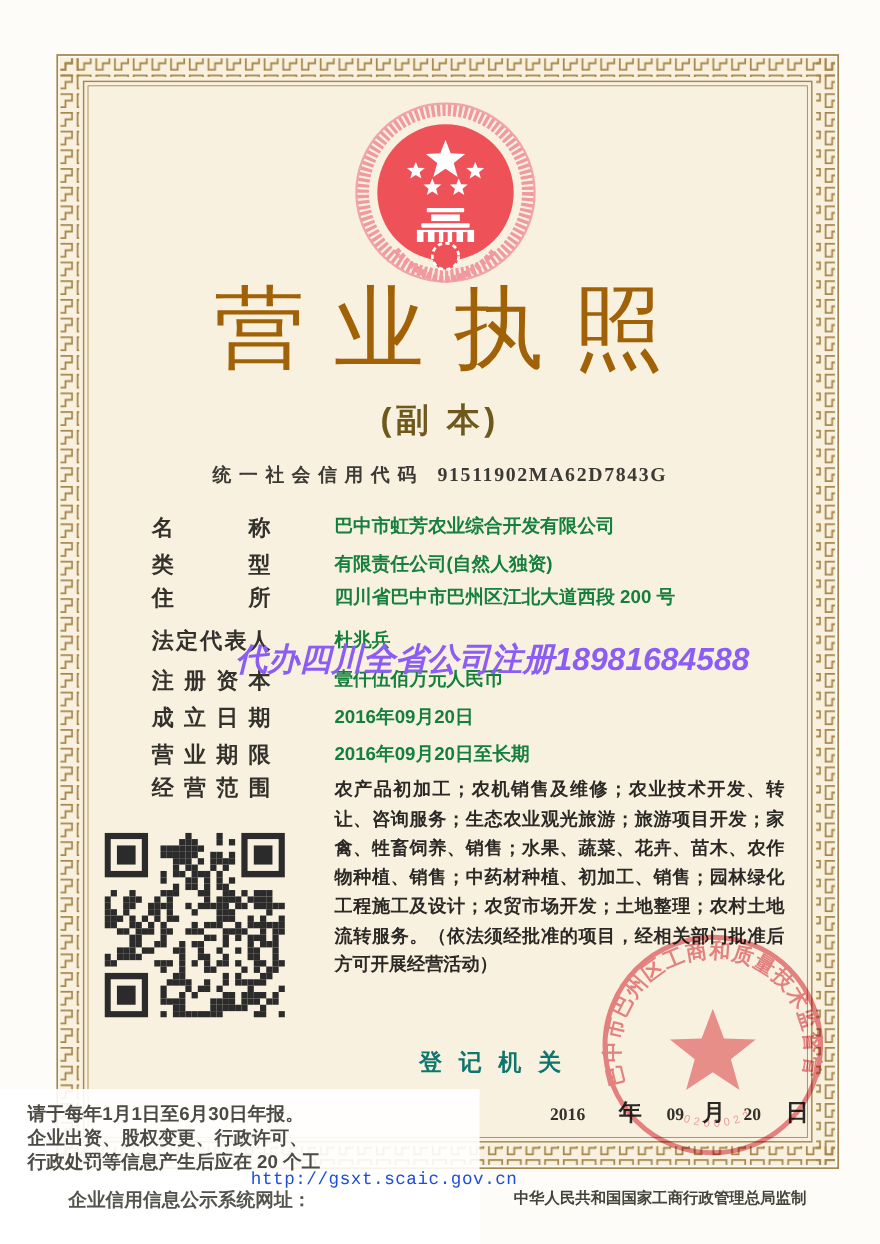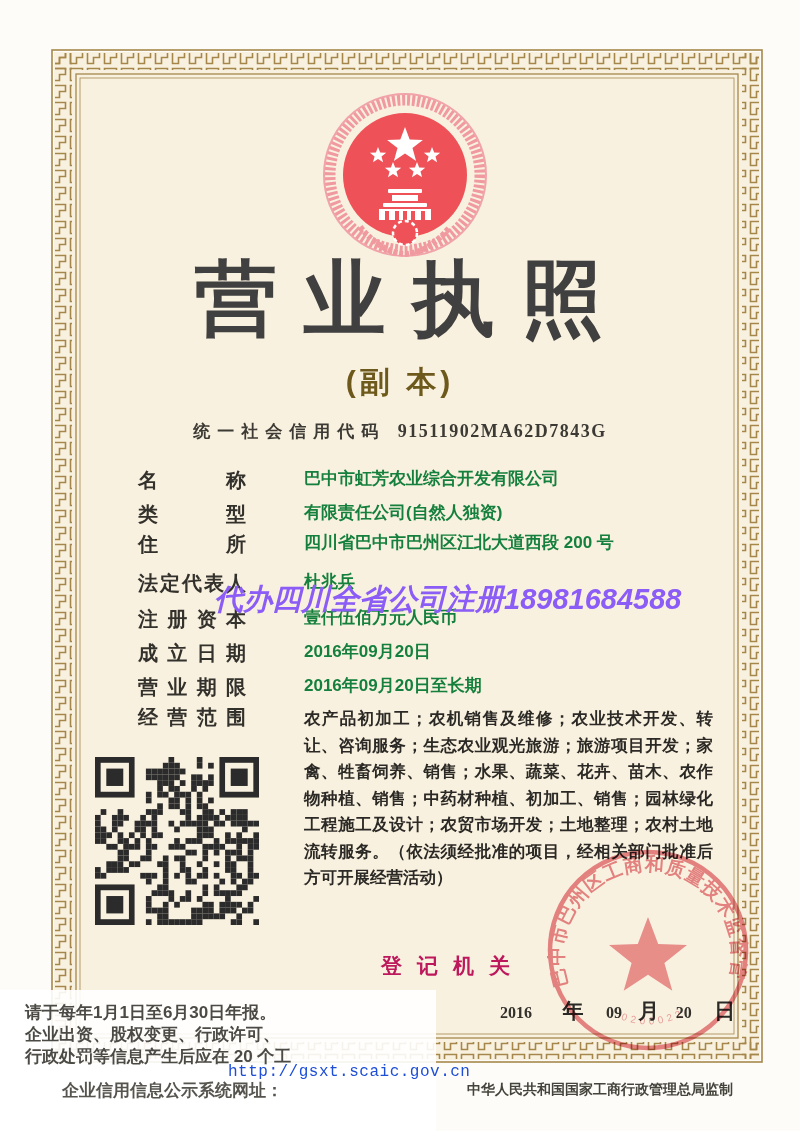--- a/index.html
+++ b/index.html
@@ -4,42 +4,42 @@
 <style>
   html,body{margin:0;padding:0;background:#e9e7e2;}
   #canvas{position:relative;width:800px;height:1131px;background:#fdfcf9;overflow:hidden;
           font-family:"Liberation Sans",sans-serif;color:#2f2d28;}
   .abs{position:absolute;}
   
   #border-svg{position:absolute;left:51px;top:49px;}
   
   #emblem{position:absolute;left:322px;top:93px;}
   
-  .title{left:0;top:258px;width:800px;text-align:center;font-size:82px;font-weight:bold;
-         color:#404040;letter-spacing:2px;line-height:1;}
+  .title{left:0;top:258px;width:800px;text-align:center;font-size:82px;font-weight:normal;
+         color:#a16207;letter-spacing:2px;line-height:1;}
   .subtitle{left:0;top:362px;width:800px;text-align:center;font-size:30px;font-weight:bold;
             color:#6e591c;letter-spacing:4px;}
   .code-row{left:0;top:420px;width:800px;text-align:center;white-space:nowrap;}
   .code-label{font-size:17px;font-weight:bold;letter-spacing:7px;color:#3c3a34;text-align:right;}
   .code-value{font-size:18px;font-weight:600;letter-spacing:1.5px;color:#3c3a34;
               font-family:"Liberation Serif",serif;margin-left:8px;}
   
   .f-row{position:absolute;left:138px;width:575px;display:flex;align-items:flex-start;gap:40px;}
   .f-label{flex:0 0 108px;font-size:20px;font-weight:600;color:#33312c;
            text-align:justify;text-align-last:justify;line-height:1.2;}
   .f-value{margin-left:18px;font-size:17px;font-weight:600;color:#15803d;line-height:1.25;}
   .f-scope{margin-left:18px;width:437px;font-size:16.5px;font-weight:600;color:#2b2925;
            line-height:26.5px;text-align:justify;}
   
   .watermark{left:214px;top:580px;font-size:29px;font-weight:bold;color:#8b5cf6;
              white-space:nowrap;letter-spacing:0;font-style:italic;}
   
   #qr-svg{position:absolute;left:95px;top:757px;}
   
-  .registry{left:381px;top:952px;font-size:21px;font-weight:600;letter-spacing:15px;color:#be185d;}
+  .registry{left:381px;top:952px;font-size:21px;font-weight:600;letter-spacing:15px;color:#0f766e;}
   .date-row{left:500px;top:997px;white-space:nowrap;}
   .d-num{font-size:16px;font-family:"Liberation Serif",serif;font-weight:600;color:#33312c;}
   .d-unit{font-size:21px;font-weight:bold;color:#2b2925;}
   .dsp28{margin-left:26px;}.dsp14{margin-left:12px;}.dsp20{margin-left:18px;}
   
   #seal{position:absolute;left:543px;top:845px;mix-blend-mode:multiply;opacity:.85;}
   
   .slip{left:0;top:990px;width:436px;height:141px;background:rgba(255,255,255,.9);}
   .n-line{position:absolute;left:25px;width:380px;font-size:17px;font-weight:600;
           color:#4b4a45;white-space:nowrap;}

